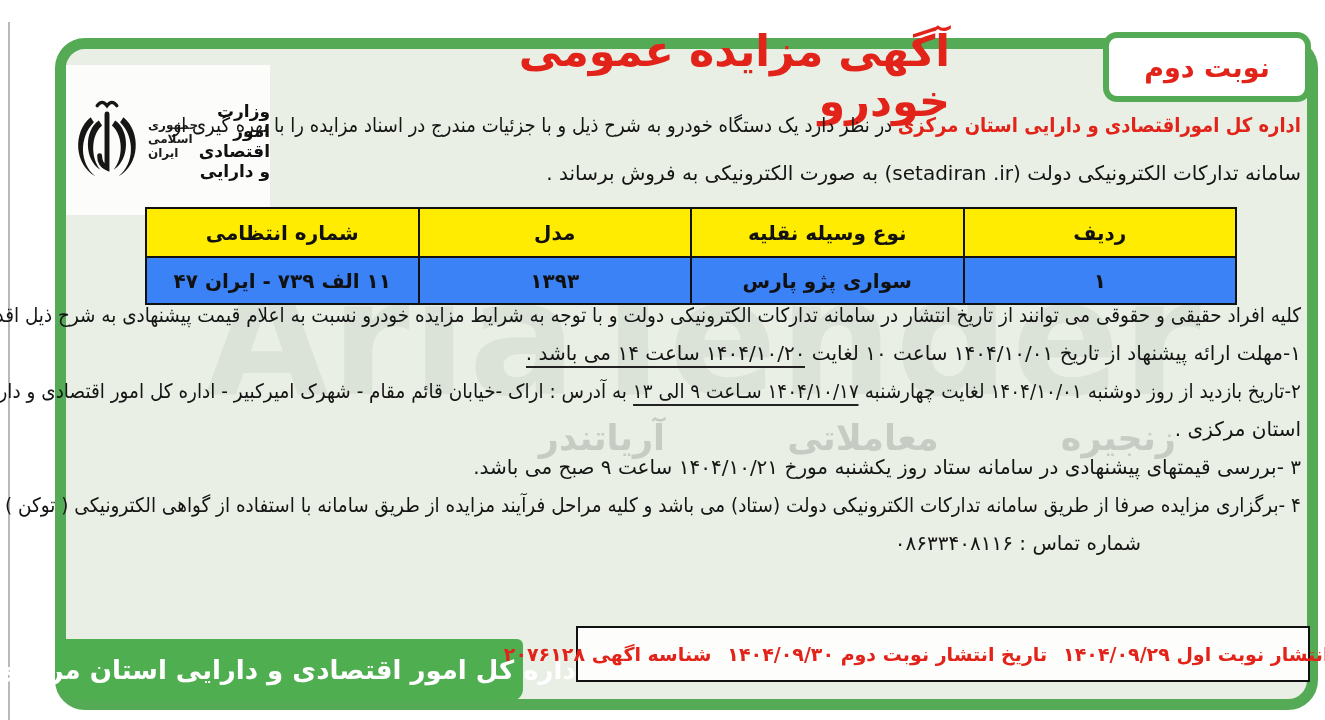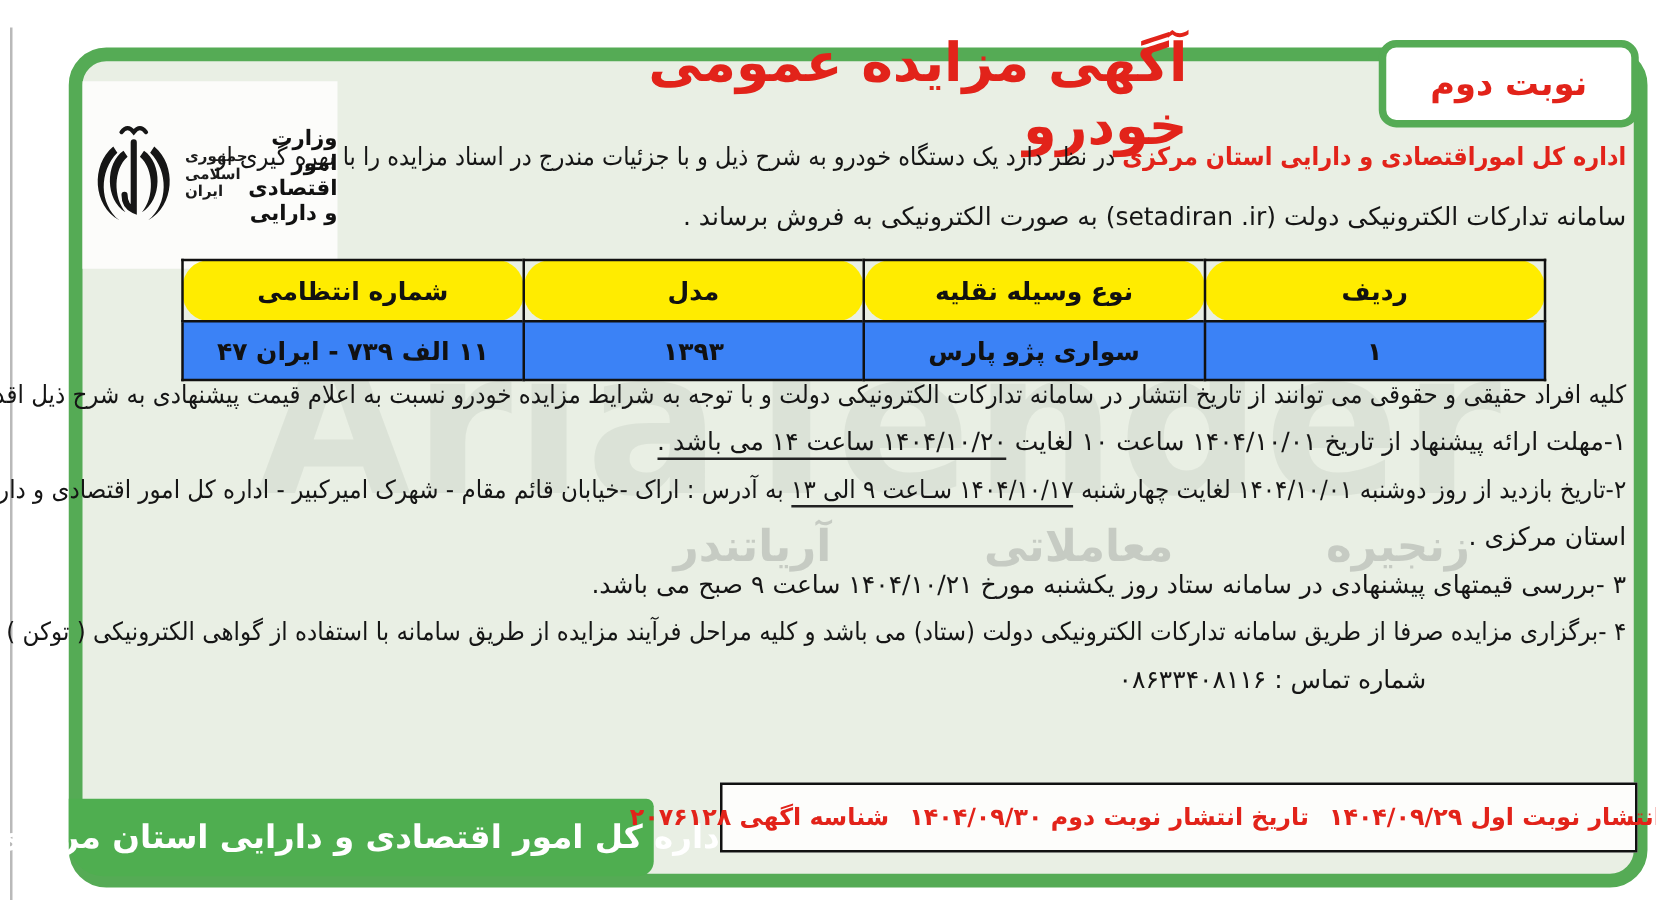--- a/index.html
+++ b/index.html
@@ -22,21 +22,21 @@
          z-index:3;font-size:27px;font-weight:800;color:#e2231a;direction:rtl;}
   
   .intro{position:absolute;right:24px;top:101px;width:1032px;direction:rtl;text-align:right;
          font-size:20px;line-height:48px;color:#151515;font-weight:500;z-index:2;}
   .intro .l1{white-space:nowrap;transform:scaleX(.90);transform-origin:right center;}
   .intro .l2{white-space:nowrap;}
   .red-inline{color:#e2231a;font-weight:800;}
   
   .vtable{position:absolute;left:145px;top:207px;width:1092px;border-collapse:collapse;direction:rtl;z-index:2;}
   .vtable th,.vtable td{border:2.5px solid #111;text-align:center;font-size:20px;color:#111;}
-  .vtable th{background:#ffec00;height:45px;font-weight:700;border-radius:22px;}
+  .vtable th{background:#ffec00;height:45px;font-weight:700;}
   .vtable td{background:#3b82f6;height:43px;font-weight:700;}
   .vtable th,.vtable td{width:25%;}
   
   .terms{position:absolute;right:24px;top:296px;width:1272px;direction:rtl;text-align:right;
          font-size:20px;line-height:38px;color:#151515;font-weight:500;z-index:2;}
   .terms .squeeze{white-space:nowrap;transform:scaleX(.92);transform-origin:right center;}
   .uline{border-bottom:2px solid #222;padding-bottom:1px;}
   .phone-line{margin-left:0;padding-left:0;margin-right:160px;}
   
   .org-bar{position:absolute;left:55px;top:639px;width:468px;height:62px;background:#4fae50;

